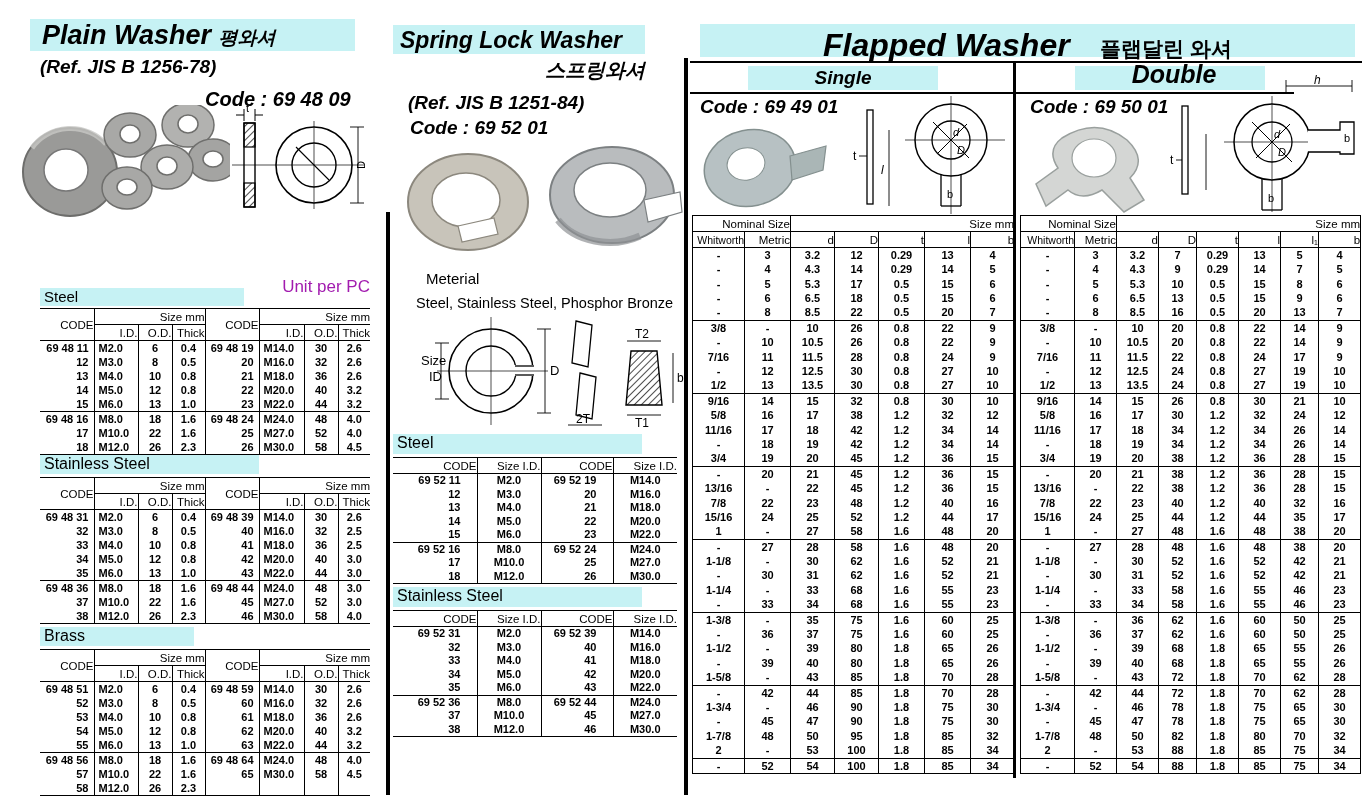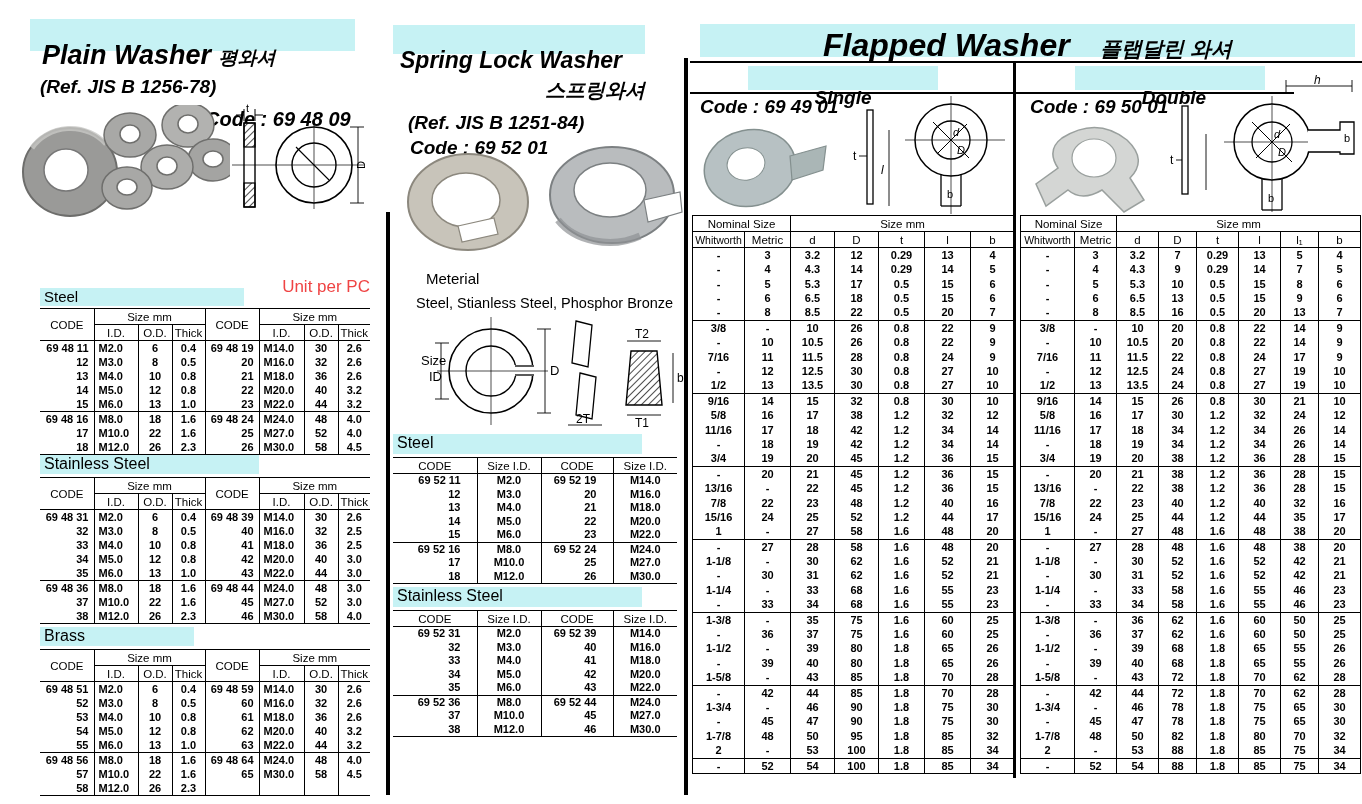--- a/index.html
+++ b/index.html
@@ -1,24 +1,24 @@
 <!DOCTYPE html>
 <html><head>
 <meta charset="utf-8">
 <style>
   html,body{margin:0;padding:0;background:#fff;}
   #page{position:relative;width:1362px;height:804px;background:#fff;overflow:hidden;
         font-family:"Liberation Sans",sans-serif;color:#000;}
   .abs{position:absolute;}
   .cyan{background:#c6f2f4;}
-  .ti{font-style:italic;font-weight:bold;margin-top:20px;}
+  .ti{font-style:italic;font-weight:bold;}
   .vline{background:#000;}
   .hline{background:#000;}
   table{border-collapse:collapse;table-layout:fixed;}
-  th{font-weight:normal;font-size:11.5px;text-align:center;padding:0;
+  th{font-weight:normal;font-size:11.5px;text-align:right;padding:0;
      border-bottom:1.5px solid #000;height:15px;}
   td{font-size:11px;font-weight:bold;text-align:center;padding:0;height:14px;line-height:1.15;}
   th,td{border-right:1px solid #000;overflow:hidden;white-space:nowrap;}
   th:last-child,td:last-child{border-right:none;}
   .dtab{border-top:1.5px solid #000;border-bottom:1.5px solid #000;}
   .dtab tbody tr:nth-child(5n) td{border-bottom:1.5px solid #000;}
   
   .ptab{width:330px;}
   .ptab td:nth-child(1),.ptab td:nth-child(5){text-align:right;padding-right:5px;}
   .ptab td:nth-child(2),.ptab td:nth-child(6){text-align:left;padding-left:4px;}
@@ -94,21 +94,21 @@
     <line x1="82" y1="18" x2="82" y2="106" stroke="#000" stroke-width="0.7"></line>
     <line x1="82" y1="62" x2="64" y2="44" stroke="#000" stroke-width="1.1"></line>
     <line x1="82" y1="62" x2="97" y2="77" stroke="#000" stroke-width="1.1"></line>
     <line x1="126" y1="24" x2="126" y2="100" stroke="#000" stroke-width="0.9"></line>
     <line x1="118" y1="24" x2="132" y2="24" stroke="#000" stroke-width="0.9"></line>
     <line x1="118" y1="100" x2="132" y2="100" stroke="#000" stroke-width="0.9"></line>
     <text x="129" y="66" font-size="11" transform="rotate(-90 131 64)">D</text>
   </svg>
 
 
-  <div class="abs" style="left:252px;top:277px;width:118px;text-align:right;font-size:17px;color:#ef4444;">Unit per PC</div>
+  <div class="abs" style="left:252px;top:277px;width:118px;text-align:right;font-size:17px;color:#a21caf;">Unit per PC</div>
 
   <div class="abs cyan seclabel" style="left:40px;top:288px;width:200px;height:18px;">Steel</div>
   <table class="abs dtab ptab" style="left:40px;top:308px;">
     <colgroup>
         <col style="width:54px">
         <col style="width:44px">
         <col style="width:34px">
         <col style="width:33px">
         <col style="width:54px">
         <col style="width:45px">
@@ -451,21 +451,21 @@
     <polygon points="60,78 96,70 100,86 64,94" fill="#fff" stroke="#8c887e" stroke-width="1.2"></polygon>
   </svg>
   <svg class="abs" style="left:540px;top:140px;" width="145" height="118" viewBox="0 0 145 118">
     <ellipse cx="72" cy="55" rx="62" ry="48" fill="#b9bcbe" stroke="#7c8082" stroke-width="2"></ellipse>
     <ellipse cx="70" cy="50" rx="36" ry="27" fill="#fff" stroke="#7c8082" stroke-width="1.5"></ellipse>
     <polygon points="104,60 140,52 142,72 108,82" fill="#fff" stroke="#7c8082" stroke-width="1.2"></polygon>
     <path d="M18 80 A60 46 0 0 0 100 96" fill="none" stroke="#8e9294" stroke-width="7" opacity="0.7"></path>
   </svg>
 
   <div class="abs" style="left:426px;top:270px;font-size:15px;">Meterial</div>
-  <div class="abs" style="left:416px;top:295px;font-size:14.5px;">Steel, Stianless Steel, Phosphor Bronze</div>
+  <div class="abs" style="left:416px;top:295px;font-size:14.5px;">Steel, Stainless Steel, Phosphor Bronze</div>
 
   <svg class="abs" style="left:393px;top:313px;" width="292" height="120" viewBox="0 0 292 120">
     <defs>
         <pattern id="h2" width="5" height="5" patternTransform="rotate(45)" patternUnits="userSpaceOnUse">
       <line x1="0" y1="0" x2="0" y2="5" stroke="#000" stroke-width="1.4"></line>
         </pattern>
       </defs>
     <circle cx="98" cy="58" r="42" fill="none" stroke="#000" stroke-width="1.6"></circle>
     <circle cx="98" cy="58" r="25" fill="none" stroke="#000" stroke-width="1.4"></circle>
     <rect x="121" y="52" width="21" height="11" fill="#fff"></rect>
@@ -627,21 +627,21 @@
           <td>M12.0</td>
           <td>46</td>
           <td>M30.0</td>
         </tr>
       </tbody>
   </table>
 
   <div class="abs cyan" style="left:700px;top:24px;width:655px;height:33px;"></div>
   <div class="abs" style="left:700px;top:27px;width:655px;text-align:center;">
     <span class="ti" style="font-size:32px;">Flapped Washer</span>
-    <span style="font-size:21px;font-weight:bold;margin-left:26px;font-style:italic;">플랩달린 와셔</span>
+    <span style="font-size:21px;font-weight:bold;margin-left:26px;">플랩달린 와셔</span>
   </div>
   <div class="abs hline" style="left:690px;top:61px;width:672px;height:2px;"></div>
   <div class="abs vline" style="left:1013px;top:61px;width:3px;height:717px;"></div>
   <div class="abs hline" style="left:690px;top:92px;width:323px;height:1.5px;"></div>
   <div class="abs hline" style="left:1016px;top:92px;width:278px;height:1.5px;"></div>
 
   <div class="abs cyan" style="left:748px;top:66px;width:190px;height:24px;"></div>
   <div class="abs ti" style="left:748px;top:67px;width:190px;text-align:center;font-size:19px;">Single</div>
   <div class="abs codeline" style="left:700px;top:96px;">Code : 69 49 01</div>
 
@@ -1017,21 +1017,21 @@
           <td>54</td>
           <td>100</td>
           <td>1.8</td>
           <td>85</td>
           <td>34</td>
         </tr>
       </tbody>
   </table>
 
   <div class="abs cyan" style="left:1075px;top:66px;width:190px;height:24px;"></div>
-  <div class="abs ti" style="left:1075px;top:67px;width:198px;text-align:center;font-size:19px;">Double</div>
+  <div class="abs ti" style="left:1075px;top:60px;width:198px;text-align:center;font-size:25px;">Double</div>
   <div class="abs codeline" style="left:1030px;top:96px;">Code : 69 50 01</div>
 
   <svg class="abs" style="left:1032px;top:118px;" width="130" height="98" viewBox="0 0 130 98">
     <path d="M30 20 Q65 -2 95 22 Q116 42 98 60 L112 82 L92 94 L70 72 Q50 84 36 72 L14 88 L4 66 L26 50 Q14 32 30 20 Z" fill="#d4d6d4" stroke="#9aa09e" stroke-width="1.5"></path>
     <ellipse cx="62" cy="40" rx="22" ry="19" fill="#fff" stroke="#9aa09e" stroke-width="1.2"></ellipse>
   </svg>
   <svg class="abs" style="left:1168px;top:72px;" width="194" height="142" viewBox="0 0 194 142">
     <line x1="118" y1="14" x2="184" y2="14" stroke="#000" stroke-width="0.9"></line>
     <line x1="118" y1="8" x2="118" y2="20" stroke="#000" stroke-width="0.9"></line>
     <line x1="184" y1="8" x2="184" y2="20" stroke="#000" stroke-width="0.9"></line>

